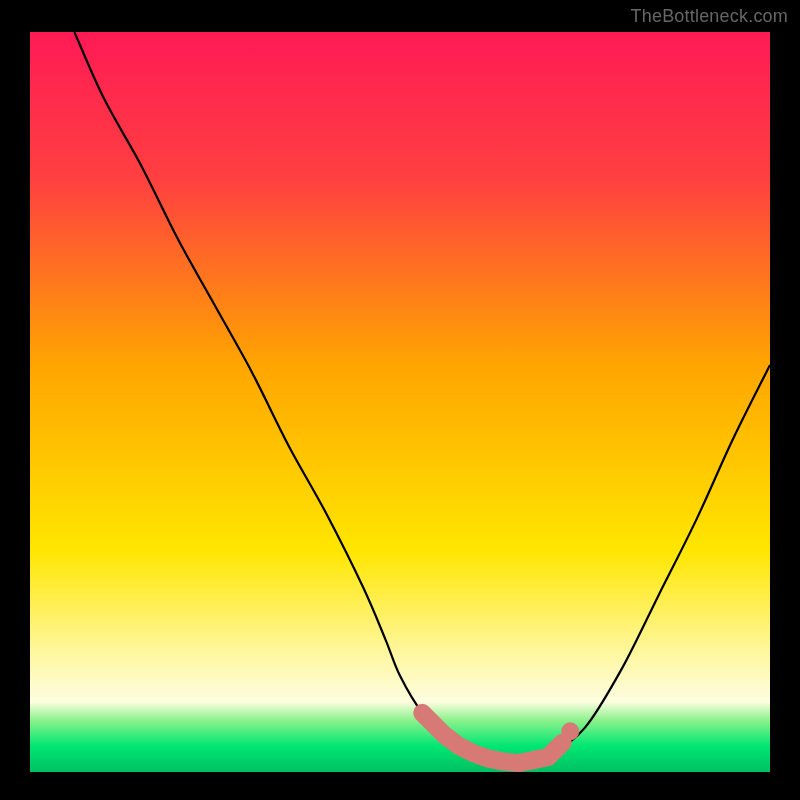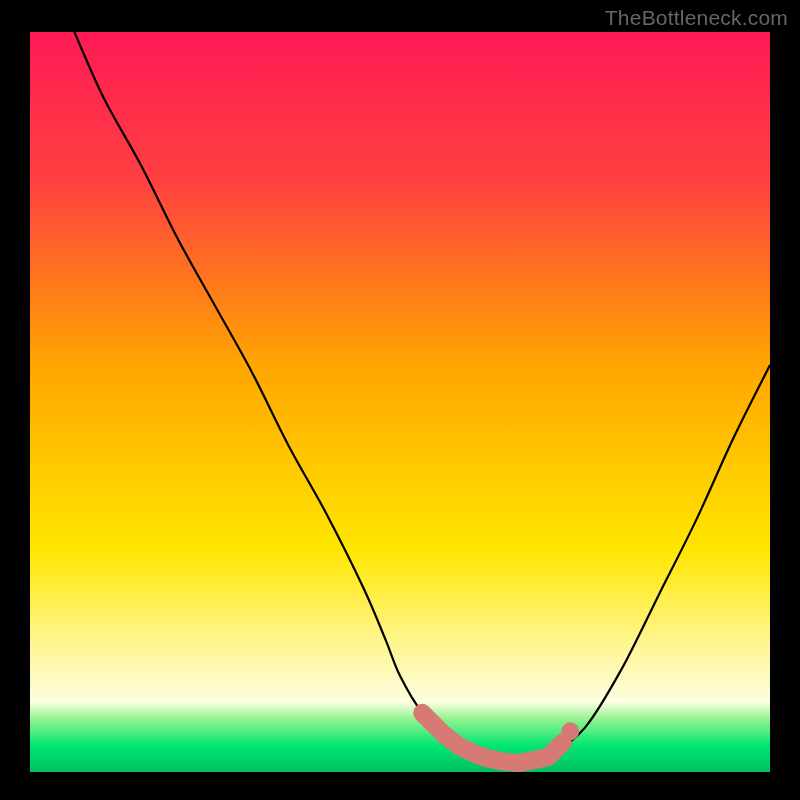--- a/index.html
+++ b/index.html
@@ -15,21 +15,21 @@
     position: absolute;
     left: 0; top: 0;
     width: 800px; height: 800px;
     background: #000;
   }
   .attribution {
     position: absolute;
     top: 6px;
     right: 12px;
     color: #666;
-    font-size: 21px;
+    font-size: 18px;
     letter-spacing: 0.2px;
   }
   svg {
     position: absolute;
     left: 0; top: 0;
   }
 </style>
 </head>
 <body>
 

